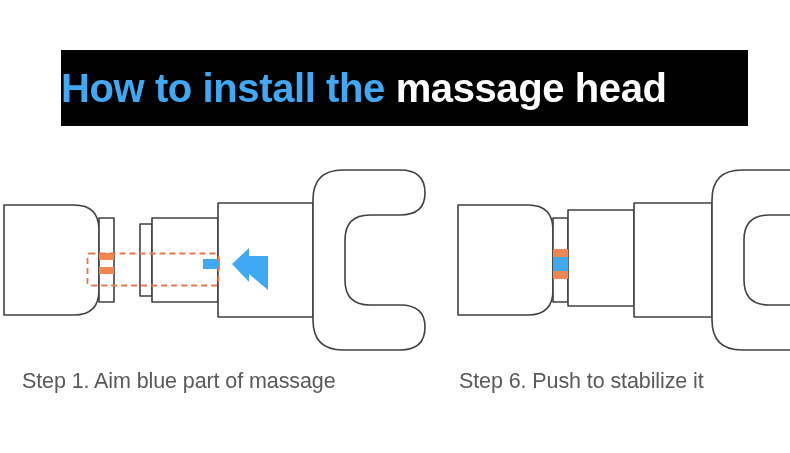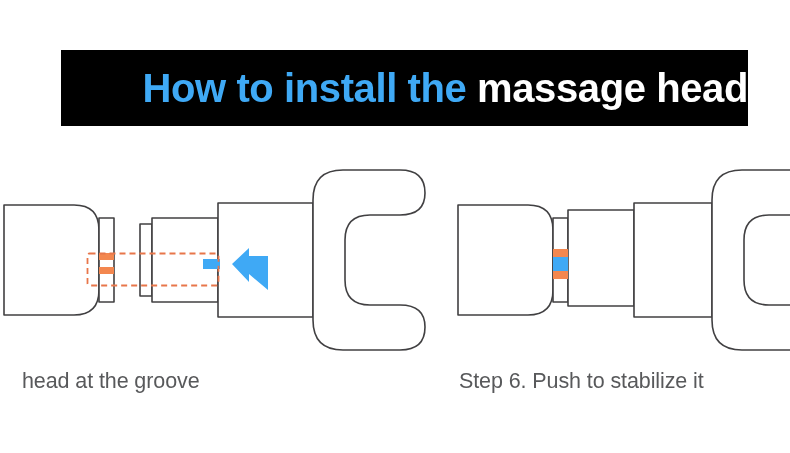--- a/index.html
+++ b/index.html
@@ -20,21 +20,21 @@
   
   #title-banner {
     position: absolute;
     left: 61px;
     top: 50px;
     width: 687px;
     height: 76px;
     background: #000000;
     display: flex;
     align-items: center;
-    justify-content: flex-end;
+    justify-content: flex-start;
     box-sizing: border-box;
   }
   #title-text {
     font-size: 40px;
     font-weight: bold;
     letter-spacing: -0.4px;
     line-height: 1;
     white-space: nowrap;
   }
   .title-blue { color: #3fa9f5; }
@@ -139,18 +139,18 @@
 
     <g>
       <rect x="108" y="89" width="15" height="8" fill="#f3874f"></rect>
       <rect x="108" y="97" width="15" height="14" fill="#3fa9f5"></rect>
       <rect x="108" y="111" width="15" height="8" fill="#f3874f"></rect>
     </g>
   </svg>
 </div>
 
 <div class="caption" id="caption-step-1">
-  <span class="caption-line">head at the groove</span>
+  <span class="caption-line">Step 1. Aim blue part of massage</span>
 </div>
 
 <div class="caption" id="caption-step-2">
   <span class="caption-line">Step 6. Push to stabilize it</span>
 </div>
 
 </body></html>

